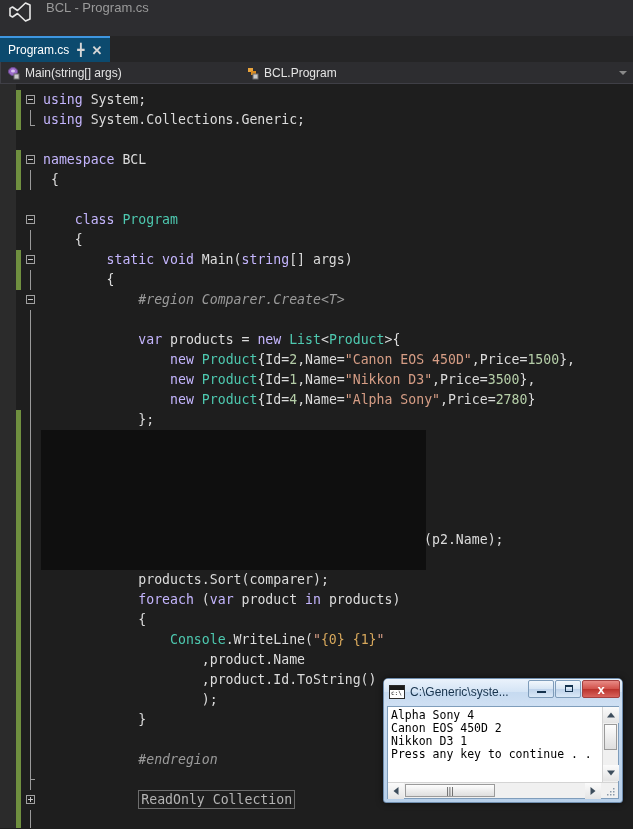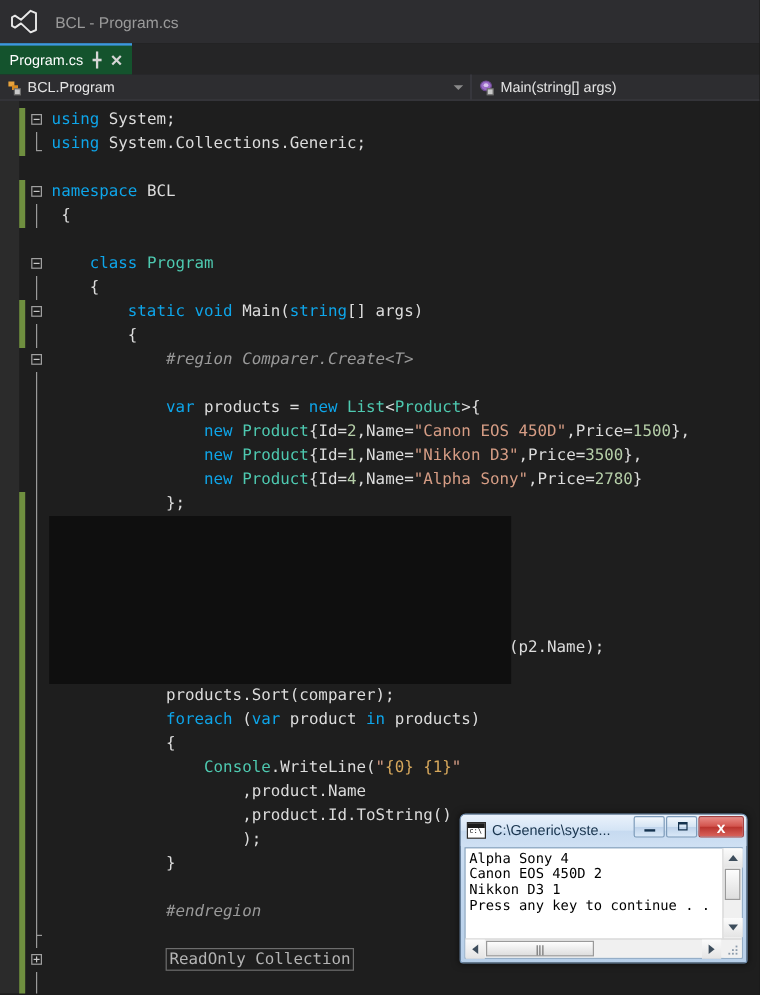--- a/index.html
+++ b/index.html
@@ -9,33 +9,33 @@
     background: #1e1e1e;
     font-family: "Liberation Sans", sans-serif;
     overflow: hidden;
   }
 
   #app { position: relative; width: 633px; height: 829px; background: #1e1e1e; }
 
   
   .vs-titlebar {
     height: 36px; background: #2d2d30;
-    display: flex; align-items: center; padding-left: 8px;
+    display: flex; padding-left: 8px;
   }
   .vs-logo { width: 24px; height: 24px; position: relative; flex: 0 0 auto; }
   .vs-logo svg { display: block; }
   .vs-title-text {
     color: #9a9a9a; font-size: 13px; margin-left: 14px;
     font-family: "Liberation Sans", sans-serif;
   }
 
   
   .tabstrip { height: 26px; background: #252526; display: flex; align-items: stretch; }
   .tab {
-    background: #14532d; display: flex; align-items: center;
+    background: #0c4a6e; display: flex; align-items: center;
     padding: 0 7px 0 8px; border-top: 2px solid #3e96e0; position: relative;
   }
   .tab-label { color: #ffffff; font-size: 12px; }
   .tab-pin { color: #d6d6d6; font-size: 12px; margin-left: 8px; line-height: 1; }
   .tab-close { color: #d6d6d6; font-size: 13px; margin-left: 7px; line-height: 1; font-weight: 600;}
 
   
   .navbar { height: 22px; background: #2d2d30; display: flex; align-items: center;
             border-bottom: 1px solid #3f3f46; }
   .nav-combo { display: flex; align-items: center; height: 100%; position: relative; }
@@ -74,21 +74,21 @@
 
   .code {
     position: absolute; left: 41px; top: 0; right: 0; bottom: 0;
     font-family: "DejaVu Sans Mono", monospace;
     font-size: 13.2px; line-height: 20px; white-space: pre;
     color: #dcdcdc;
   }
   .ln { position: relative; height: 20px; padding-left: 2px; }
   .sel-band { position: absolute; background: #0f0f0f; height: 20px; left: 0; }
 
-  .k  { color: #0ea5e9; }   
+  .k  { color: #c4b5fd; }   
   .t  { color: #4ec9b0; }   
   .s  { color: #d69d85; }   
   .n  { color: #b5cea8; }   
   .c  { color: #9a9a9a; font-style: italic; }   
   .p  { color: #dcdcdc; }   
   .fm { color: #d7a85c; }   
 
   .collapsed-box {
     display: inline-block; border: 1px solid #6d6d6d; color: #b4b4b4;
     padding: 0 2px; line-height: 17px; background: #1e1e1e;
@@ -166,40 +166,40 @@
 
   <div class="tabstrip">
     <div class="tab">
       <span class="tab-label">Program.cs</span>
       <span class="tab-pin">╋</span>
       <span class="tab-close">✕</span>
     </div>
   </div>
 
   <div class="navbar">
+    <div class="nav-combo right">
+      <span class="nav-icon">
+        <svg width="16" height="16" viewBox="0 0 16 16">
+          <ellipse cx="7" cy="6.5" rx="4.5" ry="4" fill="#9b6bc9" stroke="#6d4a91"></ellipse>
+          <ellipse cx="7" cy="6" rx="2" ry="1.6" fill="#d8c3ee"></ellipse>
+          <rect x="8" y="9" width="5" height="5" fill="#c9c9c9" stroke="#6d6d6d"></rect>
+        </svg>
+      </span>
+      <span class="nav-text">Main(string[] args)</span>
+    </div>
     <div class="nav-combo left">
       <span class="nav-icon">
         <svg width="16" height="16" viewBox="0 0 16 16">
           <path d="M3 3 h5 v4 h-5 z" fill="#e8a33d"></path>
           <path d="M6 6 h5 v4 h-5 z" fill="#d88b20"></path>
           <rect x="8" y="9" width="5" height="5" fill="#c9c9c9" stroke="#6d6d6d"></rect>
         </svg>
       </span>
       <span class="nav-text">BCL.Program</span>
       <span class="nav-arrow"></span>
-    </div>
-    <div class="nav-combo right">
-      <span class="nav-icon">
-        <svg width="16" height="16" viewBox="0 0 16 16">
-          <ellipse cx="7" cy="6.5" rx="4.5" ry="4" fill="#9b6bc9" stroke="#6d4a91"></ellipse>
-          <ellipse cx="7" cy="6" rx="2" ry="1.6" fill="#d8c3ee"></ellipse>
-          <rect x="8" y="9" width="5" height="5" fill="#c9c9c9" stroke="#6d6d6d"></rect>
-        </svg>
-      </span>
-      <span class="nav-text">Main(string[] args)</span>
     </div>
   </div>
 
   <div class="editor">
     <div class="gutter-indicator"></div>
     <div id="changebars">
         <div class="changebar" style="top: 6px; height: 40px;"></div>
         <div class="changebar" style="top: 66px; height: 40px;"></div>
         <div class="changebar" style="top: 166px; height: 40px;"></div>
         <div class="changebar" style="top: 326px; height: 480px;"></div>

